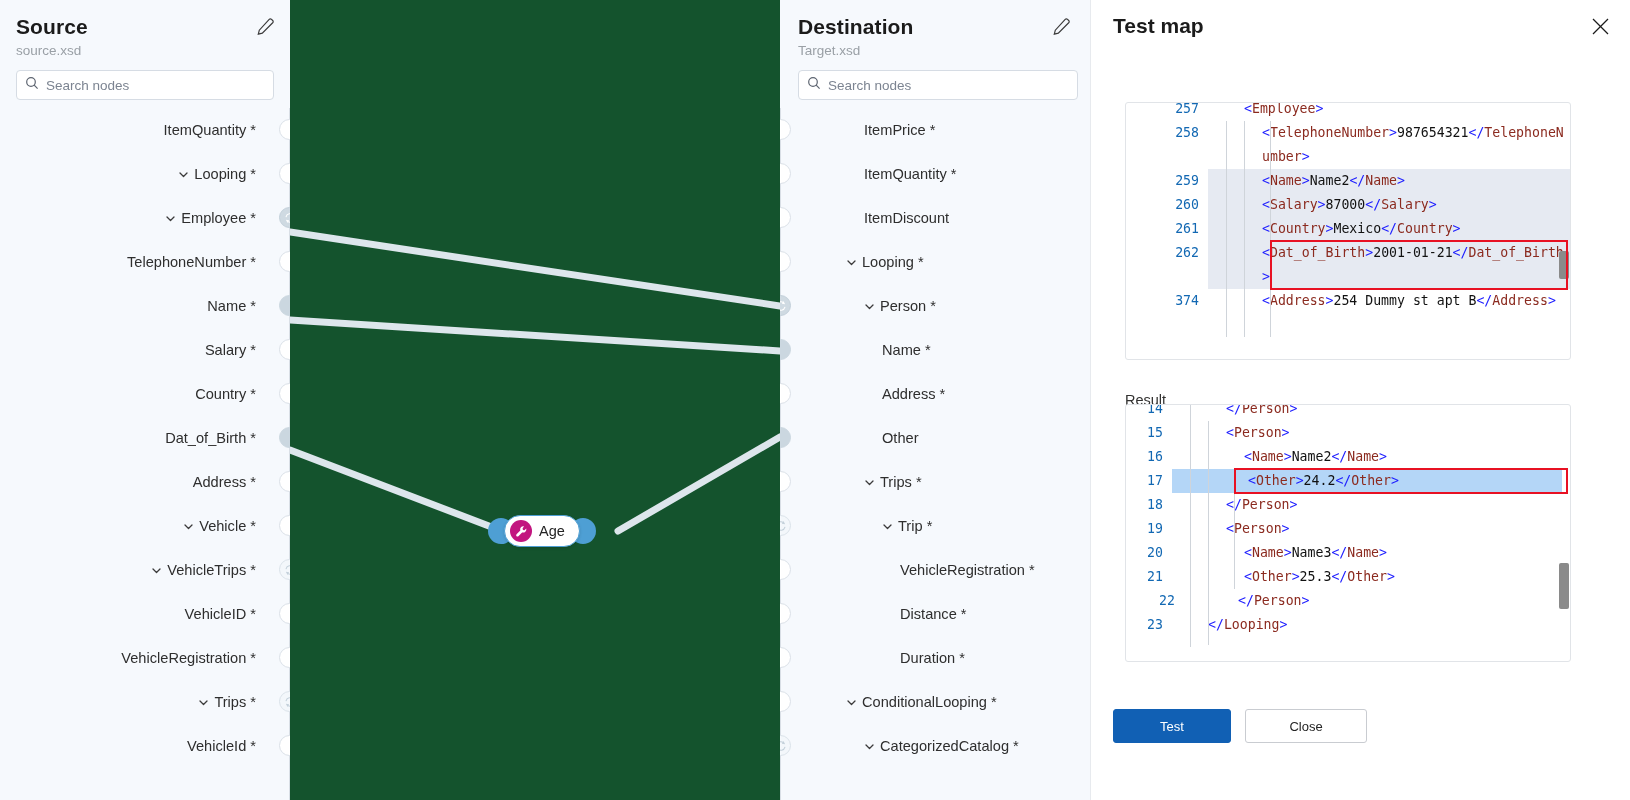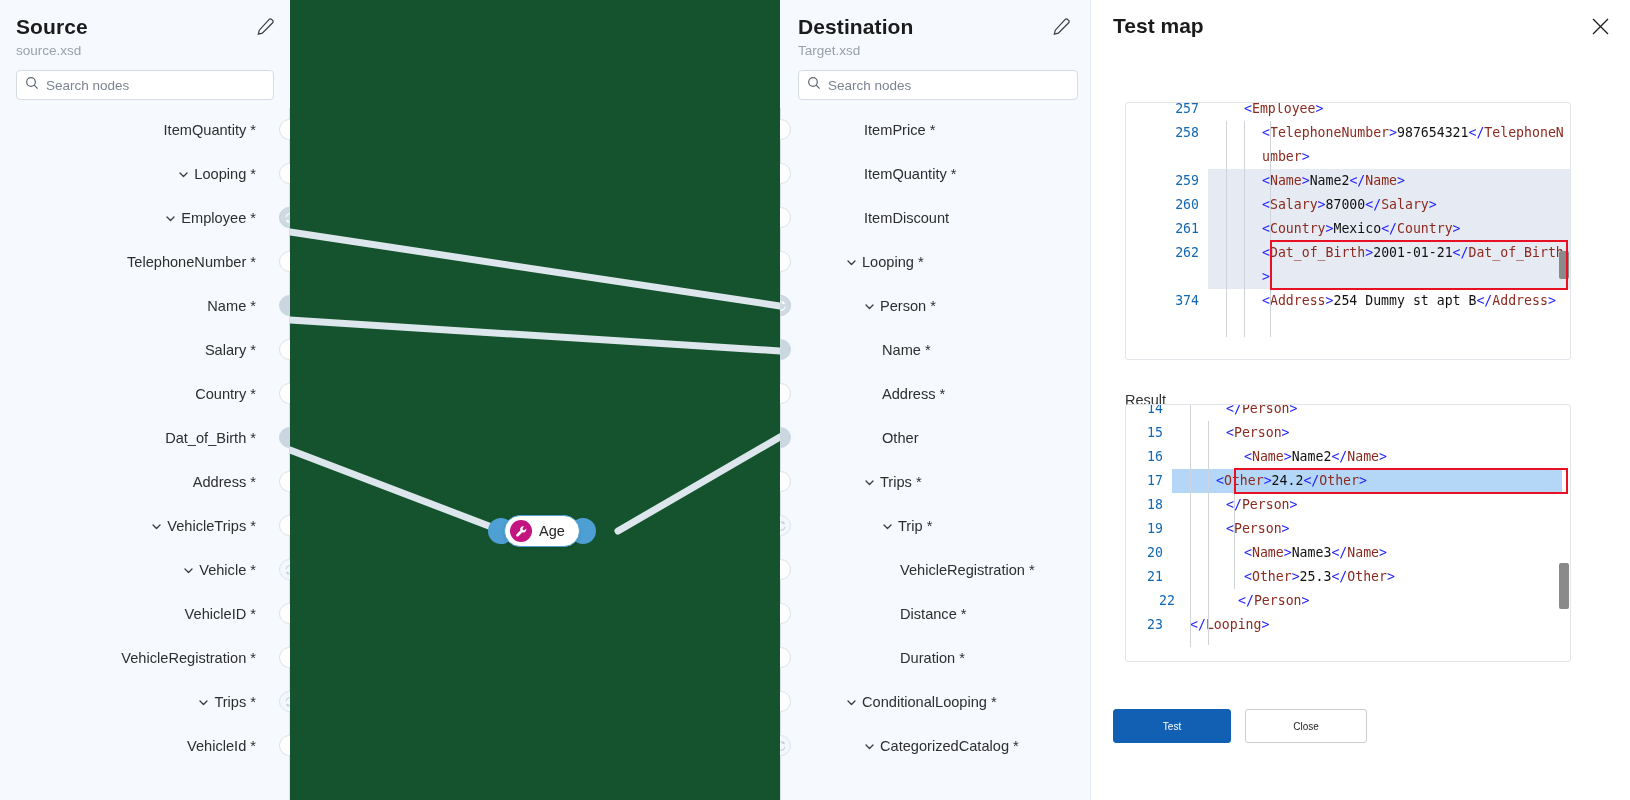--- a/index.html
+++ b/index.html
@@ -189,21 +189,21 @@
   .selrow { position:absolute; left: 110px; right: 8px; height: 24px; background:#b4d6f7; z-index:0;}
   .redbox { position: absolute; border: 2px solid #e81123; z-index: 5; pointer-events: none; }
   .vrule { position:absolute; width:1px; background:#cfd4da; z-index:1;}
   .vthumb  { position: absolute; right: 1px; width: 10px; background: #8a8a8a; border-radius: 2px; cursor: pointer; }
 
   
   .btn {
     position: absolute;
     height: 34px;
     border-radius: 3px;
-    font-size: 10px;
+    font-size: 13px;
     display: flex; align-items: center; justify-content: center;
     cursor: pointer;
   }
   #btn-test {
     left: 22px; top: 709px; width: 118px;
     background: #1160b4; color: #ffffff; border: 1px solid #1160b4;
   }
   #btn-close {
     left: 154px; top: 709px; width: 122px;
     background: #ffffff; color: #242424; border: 1px solid #c9ccd1;
@@ -284,37 +284,37 @@
           <span style="display:flex;align-items:center;padding-left:54px">
             <span class="tlabel">Dat_of_Birth *</span>
           </span>
         </div>
         <div class="trow">
           <span style="display:flex;align-items:center;padding-left:54px">
             <span class="tlabel">Address *</span>
           </span>
         </div>
         <div class="trow">
+          <span style="display:flex;align-items:center;padding-left:36px">
+            <span class="chev">
+              <svg width="11" height="11" viewBox="0 0 11 11">
+                <path d="M2 4 L5.5 7.5 L9 4" fill="none" stroke="#3b3b3b" stroke-width="1.3" stroke-linecap="round" stroke-linejoin="round"></path>
+              </svg>
+            </span>
+            <span class="tlabel">Vehicle *</span>
+          </span>
+        </div>
+        <div class="trow">
           <span style="display:flex;align-items:center;padding-left:18px">
             <span class="chev">
               <svg width="11" height="11" viewBox="0 0 11 11">
                 <path d="M2 4 L5.5 7.5 L9 4" fill="none" stroke="#3b3b3b" stroke-width="1.3" stroke-linecap="round" stroke-linejoin="round"></path>
               </svg>
             </span>
             <span class="tlabel">VehicleTrips *</span>
-          </span>
-        </div>
-        <div class="trow">
-          <span style="display:flex;align-items:center;padding-left:36px">
-            <span class="chev">
-              <svg width="11" height="11" viewBox="0 0 11 11">
-                <path d="M2 4 L5.5 7.5 L9 4" fill="none" stroke="#3b3b3b" stroke-width="1.3" stroke-linecap="round" stroke-linejoin="round"></path>
-              </svg>
-            </span>
-            <span class="tlabel">Vehicle *</span>
           </span>
         </div>
         <div class="trow">
           <span style="display:flex;align-items:center;padding-left:54px">
             <span class="tlabel">VehicleID *</span>
           </span>
         </div>
         <div class="trow">
           <span style="display:flex;align-items:center;padding-left:54px">
             <span class="tlabel">VehicleRegistration *</span>
@@ -625,21 +625,21 @@
           <div class="cline" style="position:absolute;top:48px;left:0;right:0;height:24px">
             <span class="gut">16</span>
             <span class="fold"></span>
             <span class="ctext" style="padding-left:54px"><span class="tk">&lt;</span><span class="tn">Name</span><span class="tk">&gt;</span><span class="tv">Name2</span><span class="tk">&lt;/</span><span class="tn">Name</span><span class="tk">&gt;</span></span>
           </div>
           <div class="gutsel" style="top:72px"></div>
           <div class="selrow" style="top:72px"></div>
           <div class="cline" style="position:absolute;top:72px;left:0;right:0;height:24px">
             <span class="gut">17</span>
             <span class="fold"></span>
-            <span class="ctext" style="padding-left:26px"><span class="tk">&lt;</span><span class="tn">Other</span><span class="tk">&gt;</span><span class="tv">24.2</span><span class="tk">&lt;/</span><span class="tn">Other</span><span class="tk">&gt;</span></span>
+            <span class="ctext" style="padding-left:58px"><span class="tk">&lt;</span><span class="tn">Other</span><span class="tk">&gt;</span><span class="tv">24.2</span><span class="tk">&lt;/</span><span class="tn">Other</span><span class="tk">&gt;</span></span>
           </div>
           <div class="cline" style="position:absolute;top:96px;left:0;right:0;height:24px">
             <span class="gut">18</span>
             <span class="fold"></span>
             <span class="ctext" style="padding-left:36px"><span class="tk">&lt;/</span><span class="tn">Person</span><span class="tk">&gt;</span></span>
           </div>
           <div class="cline" style="position:absolute;top:120px;left:0;right:0;height:24px">
             <span class="gut">19</span>
             <span class="fold"></span>
             <span class="ctext" style="padding-left:36px"><span class="tk">&lt;</span><span class="tn">Person</span><span class="tk">&gt;</span></span>
@@ -655,21 +655,21 @@
             <span class="ctext" style="padding-left:54px"><span class="tk">&lt;</span><span class="tn">Other</span><span class="tk">&gt;</span><span class="tv">25.3</span><span class="tk">&lt;/</span><span class="tn">Other</span><span class="tk">&gt;</span></span>
           </div>
           <div class="cline" style="position:absolute;top:192px;left:12px;right:0;height:24px">
             <span class="gut">22</span>
             <span class="fold"></span>
             <span class="ctext" style="padding-left:36px"><span class="tk">&lt;/</span><span class="tn">Person</span><span class="tk">&gt;</span></span>
           </div>
           <div class="cline" style="position:absolute;top:216px;left:0;right:0;height:24px">
             <span class="gut">23</span>
             <span class="fold"></span>
-            <span class="ctext" style=""><span class="tk">&lt;/</span><span class="tn">Looping</span><span class="tk">&gt;</span></span>
+            <span class="ctext" style="padding-left:18px"><span class="tk">&lt;/</span><span class="tn">Looping</span><span class="tk">&gt;</span></span>
           </div>
           <div class="redbox" style="left:108px; right:2px; top:71px; height:26px"></div>
           <div class="vrule" style="left: 64px; top: 0px; height: 250px;"></div>
           <div class="vrule" style="left: 82px; top: 24px; height: 224px;"></div>
           <div class="vrule" style="left: 108px; top: 72px; height: 120px;"></div>
         </div>
       <div class="vthumb" style="top:158px; height:46px;"></div>
     </div>
 
     <div class="btn" id="btn-test">Test</div>

